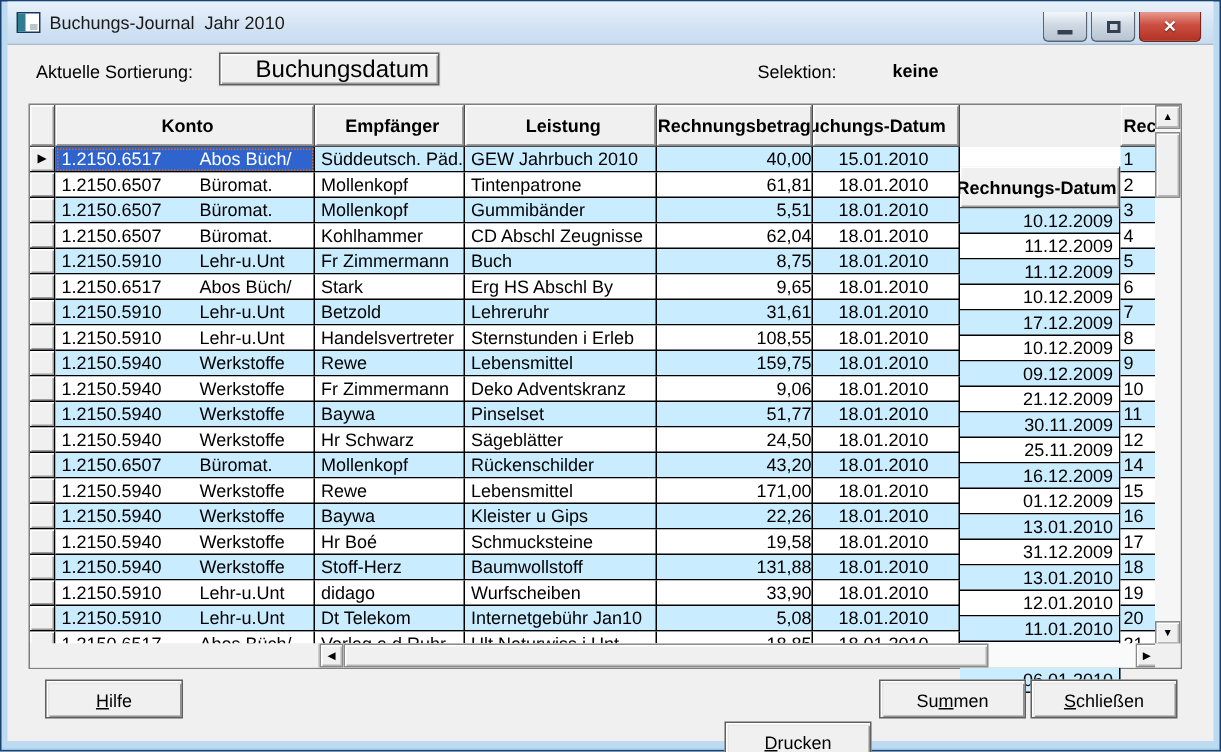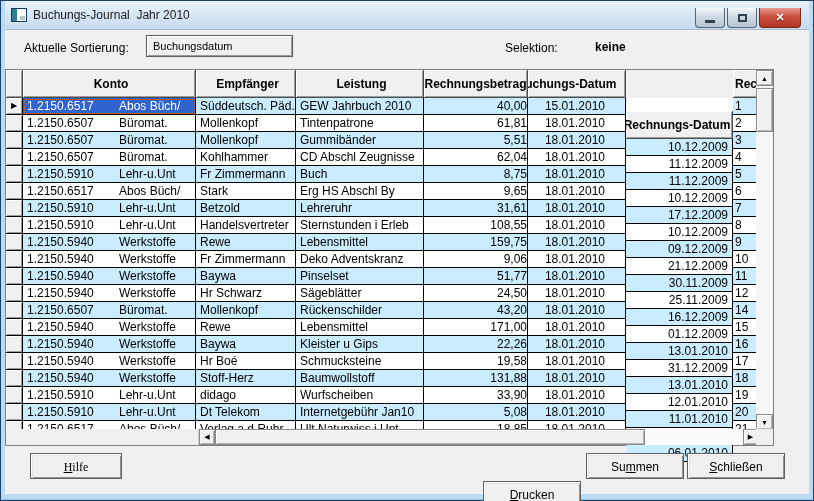--- a/index.html
+++ b/index.html
@@ -26,26 +26,26 @@
 
   
   .client{position:relative;height:465px;background:#f0f0f0;border-top:1px solid #a8bccd;}
 
   
   .lbl{position:absolute;white-space:nowrap;}
   .sort-label{left:19px;top:11px;}
   .sort-btn{position:absolute;left:141px;top:5px;width:147px;height:22px;
     background:#f0f0f0;border:1px solid #5f5f5f;
     box-shadow:inset 1px 1px 0 #fff,inset -1px -1px 0 #9a9a9a,0 0 0 1px #e8e8e8;
-    font-family:"Liberation Sans",sans-serif;font-size:11px;text-align:left;line-height:19px;}
+    font-family:"Liberation Sans",sans-serif;font-size:16px;text-align:right;line-height:19px;}
   .sel-label{left:500px;top:11px;}
   .sel-value{left:566px;top:10px;font-weight:bold;margin-left:24px;}
 
   
-  .grid{position:absolute;left:0;top:39px;width:769px;height:377px;background:#f0f0f0;border:1px solid #7f7f7f;}
+  .grid{position:absolute;left:14px;top:39px;width:769px;height:377px;background:#f0f0f0;border:1px solid #7f7f7f;}
   .grid-header{display:flex;height:28px;}
   .hcell{height:28px;background:#f0f0f0;font-weight:bold;display:flex;align-items:center;justify-content:center;
     border-right:1px solid #4c4c4c;border-bottom:1px solid #4c4c4c;
     box-shadow:inset 1px 1px 0 #fff,inset -1px -1px 0 #9c9c9c;overflow:hidden;white-space:nowrap;}
   .grid-body{background:#fff;width:752px;}
   .row{display:flex;height:17px;background:#fff;}
   .row.alt .c{background:#c9ecff;}
   .row.clipped{height:9px;overflow:hidden;}
   .c{height:17px;line-height:16px;border-right:1px solid #000;border-bottom:1px solid #000;
     overflow:hidden;white-space:nowrap;background:#fff;}
@@ -77,21 +77,21 @@
   .h-track{flex:1;background:#fafafa;position:relative;}
   .h-thumb{position:absolute;left:0;top:0;width:430px;height:16px;background:#f0f0f0;
     border:1px solid #8a8a8a;box-shadow:inset 1px 1px 0 #fff,inset -1px -1px 0 #b5b5b5;}
   .h-right{width:15px;height:16px;}
   .corner{position:absolute;right:0;bottom:0;width:17px;height:16px;background:#f0f0f0;}
 
   
   .pushbtn{position:absolute;top:423px;height:26px;background:#f0f0f0;border:1px solid #5f5f5f;
     box-shadow:inset 1px 1px 0 #fff,inset 2px 2px 0 #e6e6e6,inset -1px -1px 0 #929292;
     font-family:"Liberation Sans",sans-serif;font-size:12px;text-align:center;line-height:24px;}
-  .btn-hilfe{left:25px;width:92px;font-family:Liberation Serif, serif;}
+  .btn-hilfe{left:25px;width:92px;}
   .btn-drucken{left:478px;width:98px;margin-top:28px;}
   .btn-summen{left:581px;width:98px;}
   .btn-schliessen{left:682px;width:98px;}
   .hk{text-decoration:underline;}
 </style>
 </head>
 <body>
 
 <div class="window">
 

